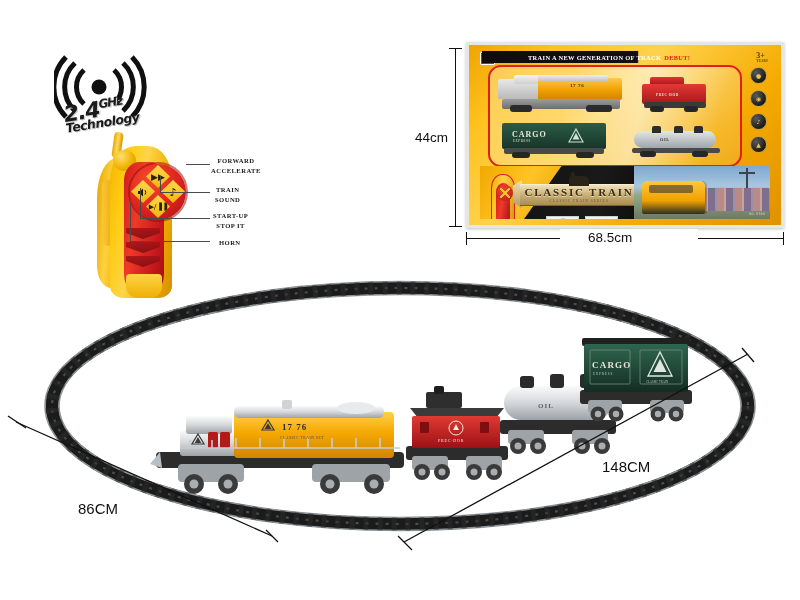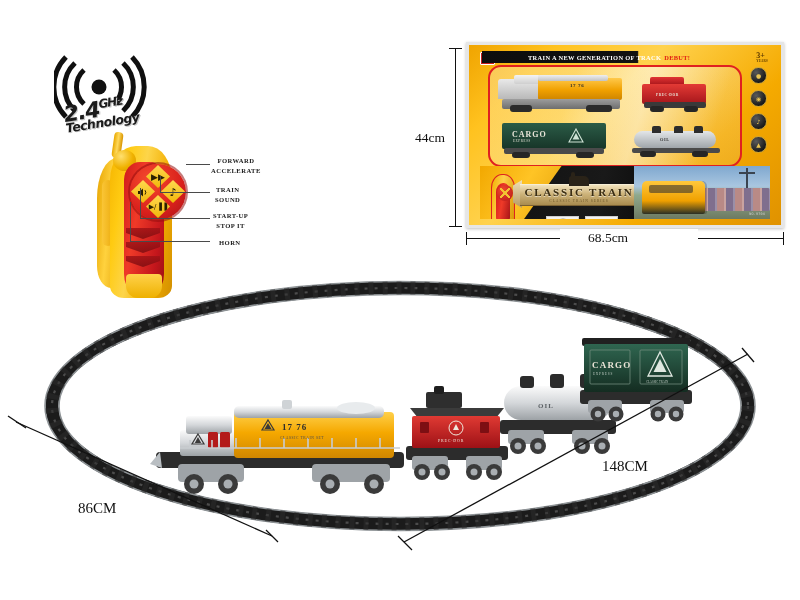--- a/index.html
+++ b/index.html
@@ -252,21 +252,21 @@
   }
   .track-thumb .tt-shape{
     position:absolute;left:50%;top:44%;transform:translate(-50%,-50%);
     border:2.5px solid #8d8d8d;
   }
   .tt-circle .tt-shape{width:15px;height:15px;border-radius:50%;}
   .wifi-mini{position:absolute;left:38px;top:52px;width:22px;height:20px;}
 
   
   .dim-text{
-    position:absolute;font-family:Liberation Serif, serif;
+    position:absolute;font-family:Liberation Sans, sans-serif;
     font-size:15px;color:#111;white-space:nowrap;
   }
   .dim-text.small{font-size:13.5px;}
   .dline{position:absolute;background:#111;}
 
   
   #scene{left:0;top:258px;width:800px;height:300px;}
   .loco-num{
     position:absolute;font-family:"Liberation Serif",serif;
     font-weight:bold;font-size:7px;color:#2b2b2b;letter-spacing:.6px;

